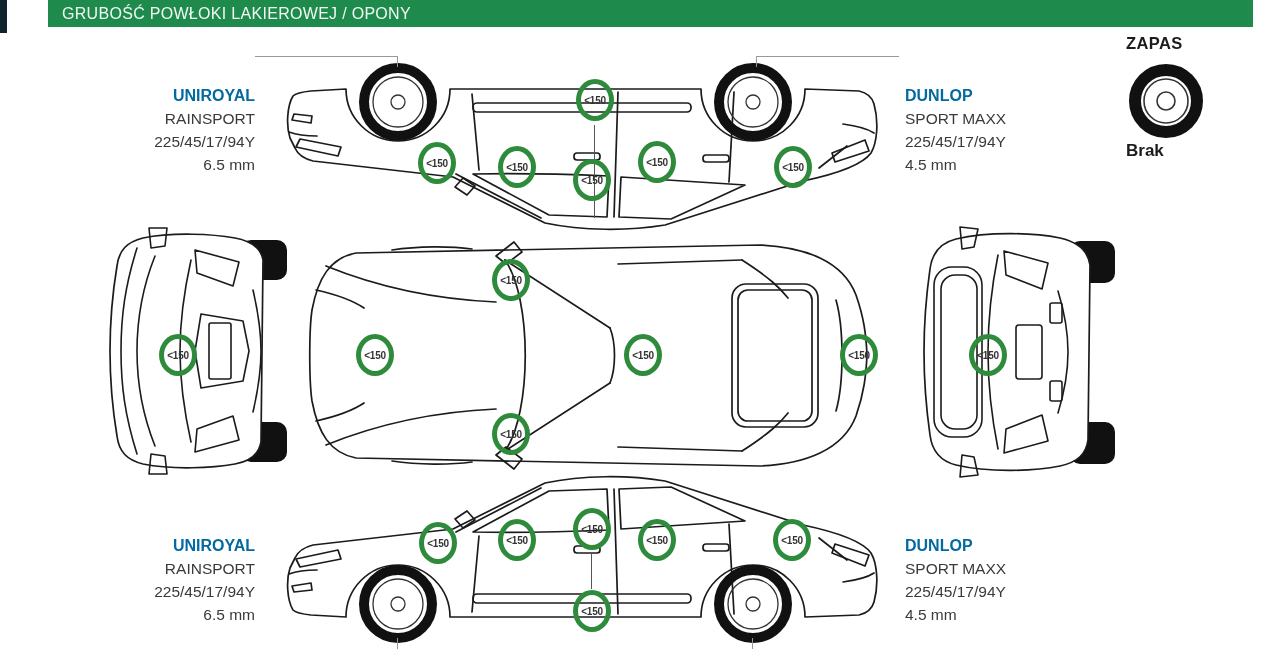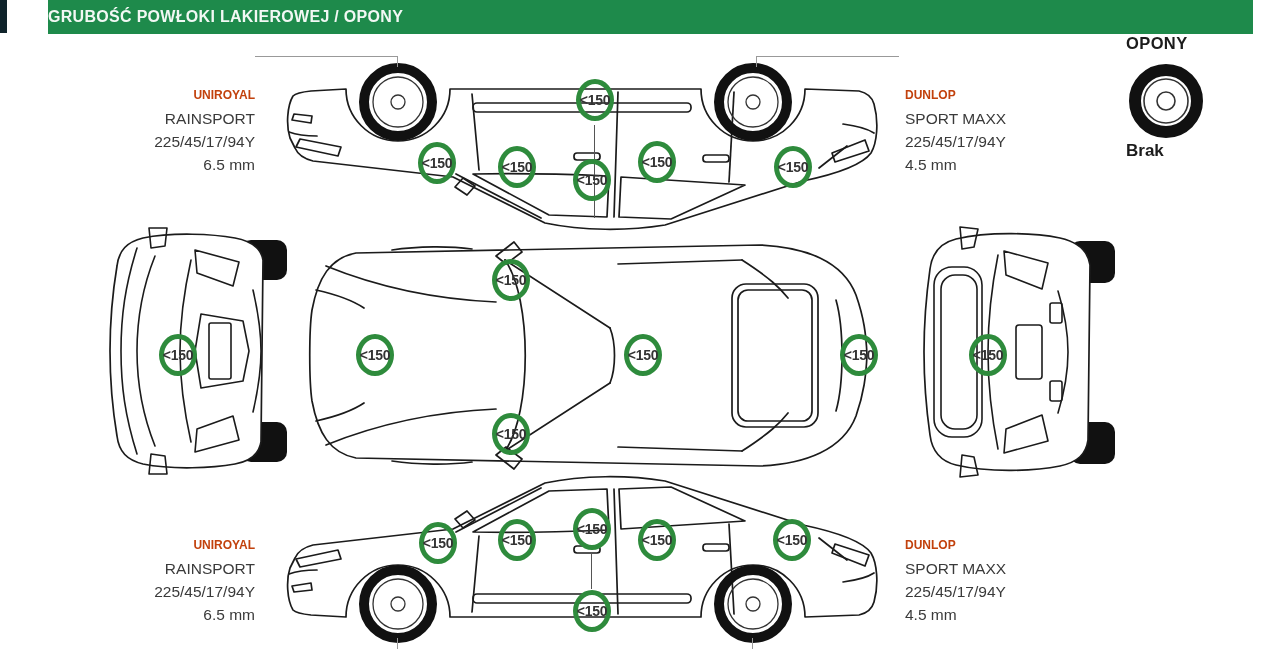--- a/index.html
+++ b/index.html
@@ -7,43 +7,43 @@
     --corner-dark:#10242b; --line-dark:#1b1b1b; --leader-gray:#999999; --text-dark:#3a3a3a;
   }
   *{box-sizing:border-box;}
   html,body{margin:0;padding:0;}
   body{
     width:1280px;height:649px;position:relative;background:#fff;overflow:hidden;
     font-family:"Liberation Sans",sans-serif;color:var(--text-dark);
   }
   .corner-strip{position:absolute;left:0;top:0;width:7px;height:33px;background:var(--corner-dark);}
   .header-bar{
-    position:absolute;left:48px;top:0;width:1205px;height:34px;background:var(--header-bg);
-    color:var(--header-text);display:flex;align-items:center;
-    font-weight:bold;font-size:16px;letter-spacing:0.3px;
+    position:absolute;left:48px;top:0;width:1205px;height:27px;background:var(--header-bg);
+    color:var(--header-text);display:flex;align-items:center;padding-left:14px;
+    font-weight:normal;font-size:16px;letter-spacing:0.3px;
   }
   .tire-label{position:absolute;font-size:15.5px;line-height:23px;color:var(--text-dark);}
   .tire-label.right{width:170px;text-align:right;}
-  .tire-label .brand{font-weight:bold;font-size:12px;color:#c2410c;}
+  .tire-label .brand{font-weight:bold;font-size:16px;color:#0369a1;}
   .pos-tl{left:85px;top:84px;}
   .pos-tr{left:905px;top:84px;}
   .pos-bl{left:85px;top:534px;}
   .pos-br{left:905px;top:534px;}
   .spare{position:absolute;left:1126px;top:34px;width:84px;}
   .spare-title{font-weight:bold;font-size:16.5px;color:#1c1c1c;letter-spacing:0.4px;}
   .spare-icon{display:block;margin:8px 0 0 0;}
   .spare-status{font-weight:bold;font-size:17px;color:#1c1c1c;}
   .carsvg{position:absolute;}
   .flipv{transform:scaleY(-1);}
   .mpoint{
     position:absolute;width:38px;height:42px;border:5px solid var(--ring-green);
     border-radius:50%;background:transparent;display:flex;align-items:center;justify-content:center;
     transform:translate(-50%,-50%);z-index:5;
   }
-  .mpoint-label{font-size:14px;font-weight:bold;color:#333;letter-spacing:-0.3px;white-space:nowrap;}
+  .mpoint-label{font-size:10px;font-weight:bold;color:#333;letter-spacing:-0.3px;white-space:nowrap;}
   .leader{position:absolute;background:var(--leader-gray);z-index:2;}
   .stem{position:absolute;background:#555;width:1px;z-index:1;}
 </style>
 </head>
 <body>
 
 <div class="corner-strip"></div>
 <div class="header-bar">
   <span>GRUBOŚĆ POWŁOKI LAKIEROWEJ / OPONY</span>
 </div>
@@ -67,21 +67,21 @@
   <div>6.5 mm</div>
 </div>
 <div class="tire-label pos-br">
   <div class="brand">DUNLOP</div>
   <div>SPORT MAXX</div>
   <div>225/45/17/94Y</div>
   <div>4.5 mm</div>
 </div>
 
 <div class="spare">
-  <div class="spare-title">OPONY</div>
+  <div class="spare-title">ZAPAS</div>
   <svg class="spare-icon" width="80" height="80" viewBox="0 0 80 80">
     <circle cx="40" cy="40" r="31" fill="none" stroke="#111" stroke-width="12"></circle>
     <circle cx="40" cy="40" r="22" fill="none" stroke="#333" stroke-width="1.6"></circle>
     <circle cx="40" cy="40" r="9" fill="none" stroke="#333" stroke-width="1.6"></circle>
   </svg>
   <div class="spare-status">Brak</div>
 </div>
 
 <div class="leader" style="left:255px;top:56px;width:143px;height:1px;"></div>
 <div class="leader" style="left:397px;top:56px;width:1px;height:11px;"></div>

